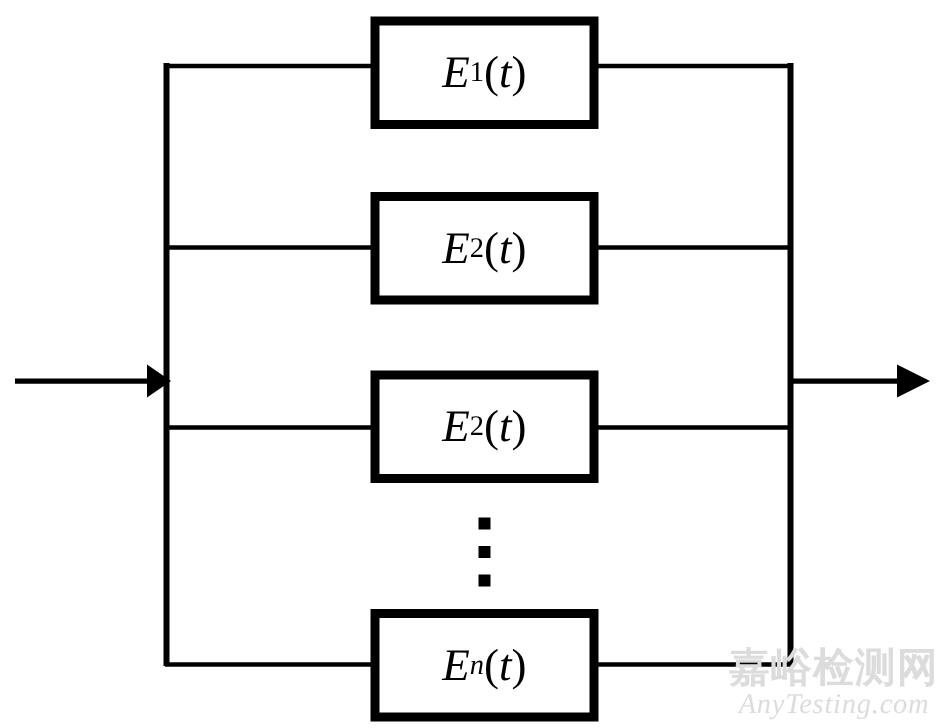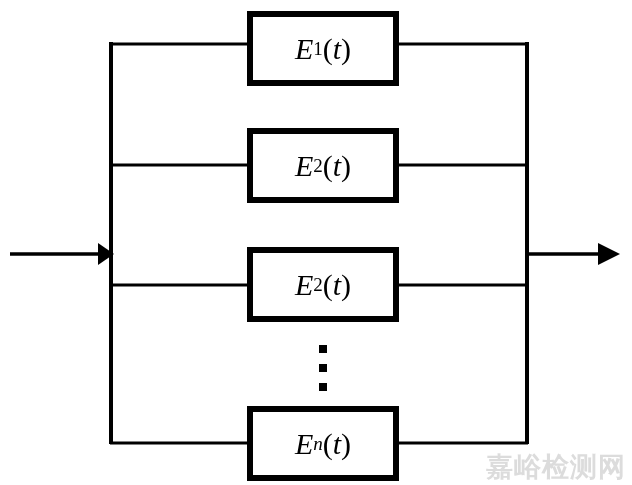--- a/index.html
+++ b/index.html
@@ -137,15 +137,16 @@
   </div>
 
   <div class="box-label" style="left:250px; top:409px; width:146px; height:69px;">
     <span>E</span>
       <span class="sub ital">n</span>
       <span class="paren">(<span class="var-t">t</span>)</span>
   </div>
 
   <div id="watermark">
     <div class="cn">嘉峪检测网</div>
+    <div class="en">AnyTesting.com</div>
   </div>
 
 </div>
 
 </body></html>

